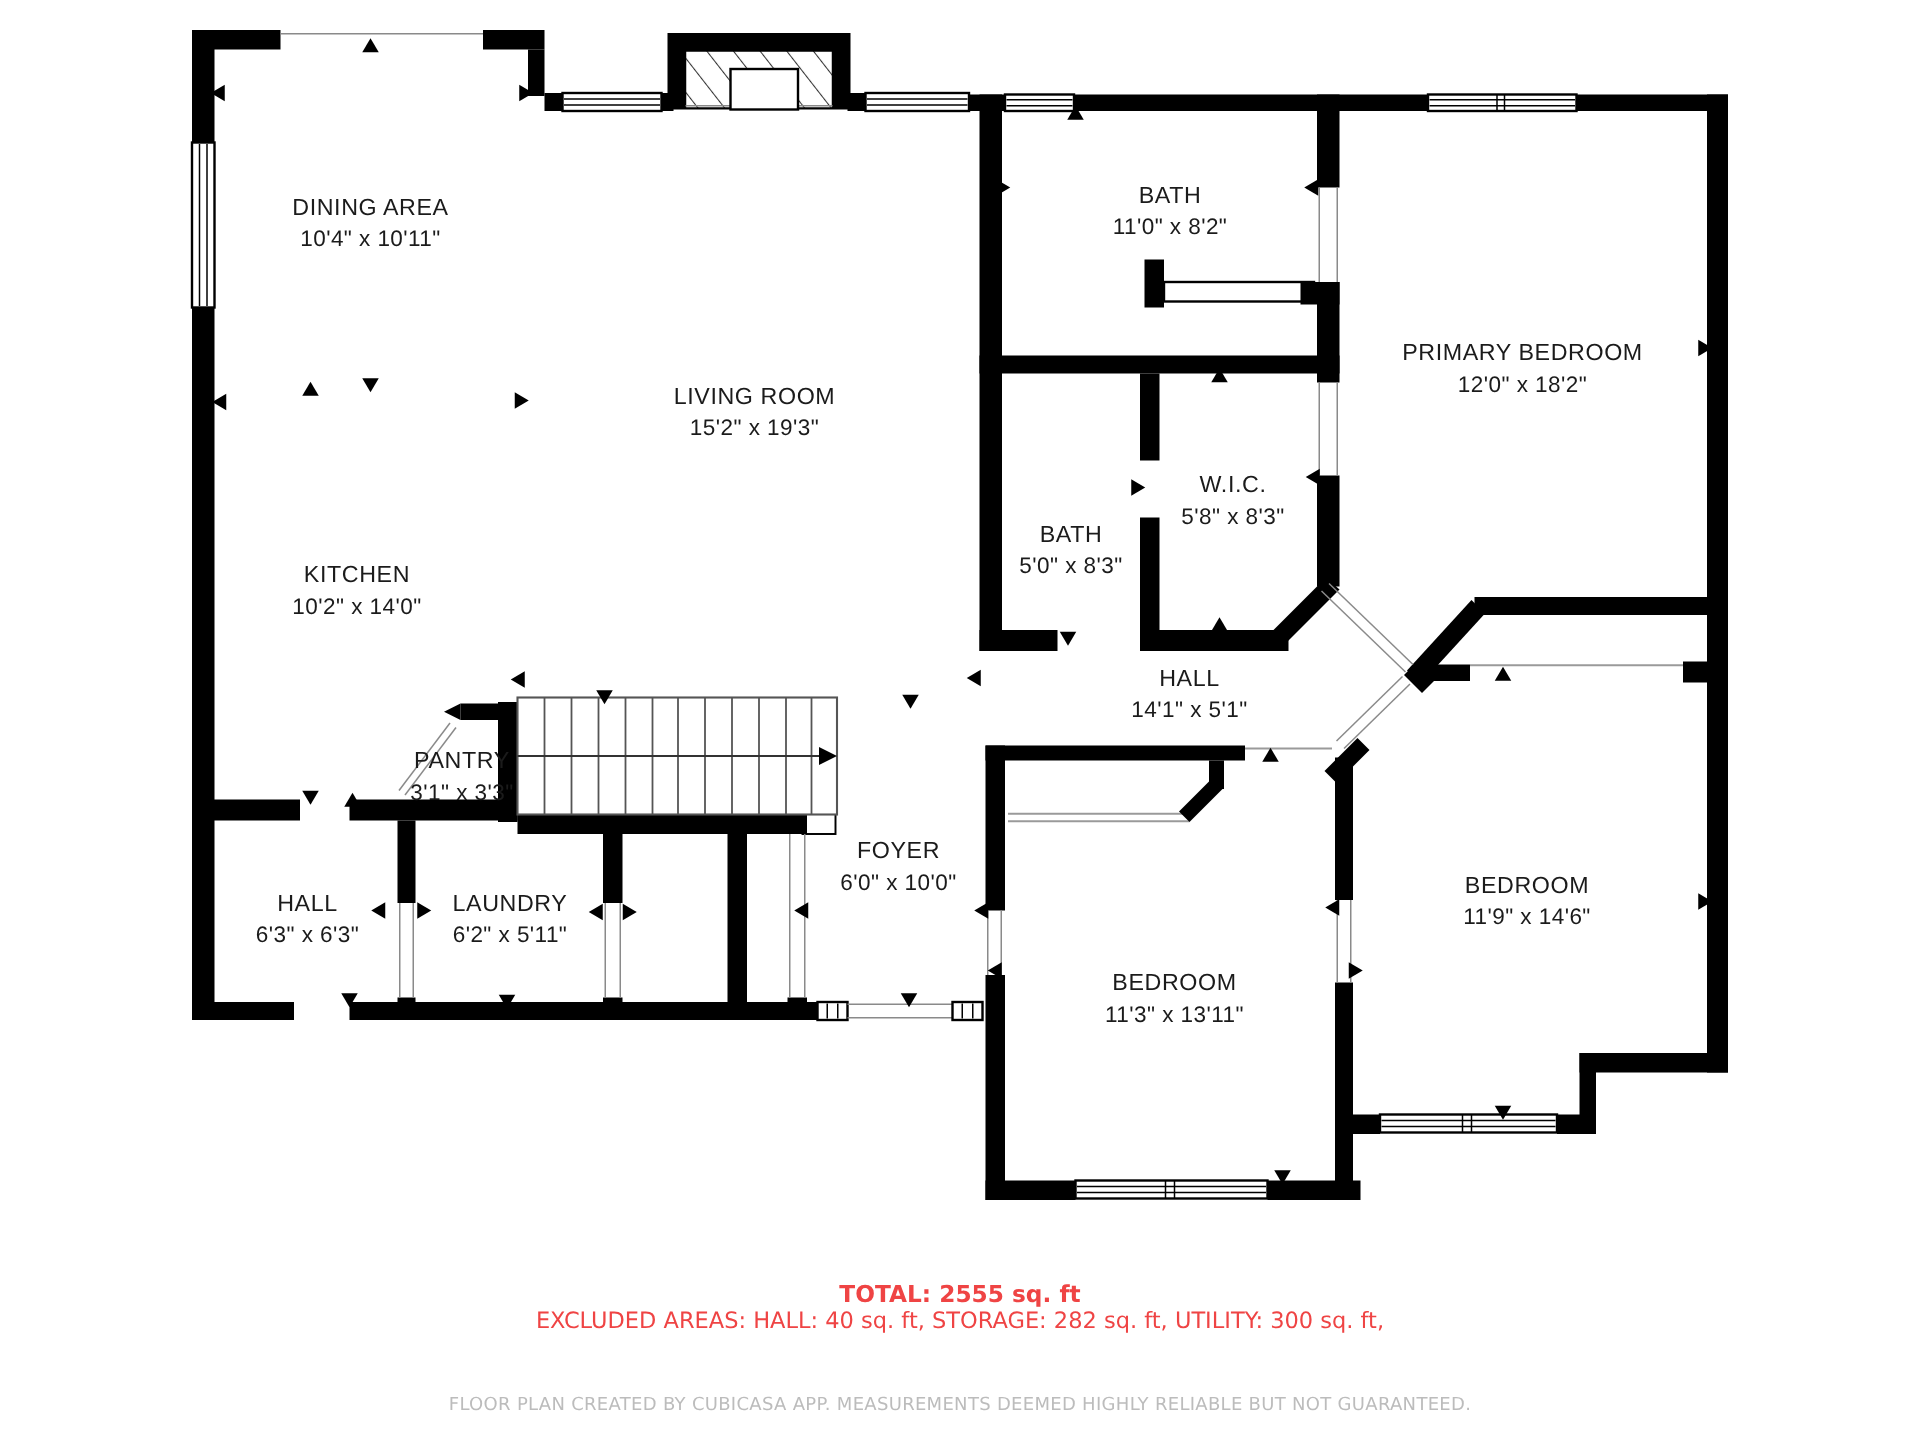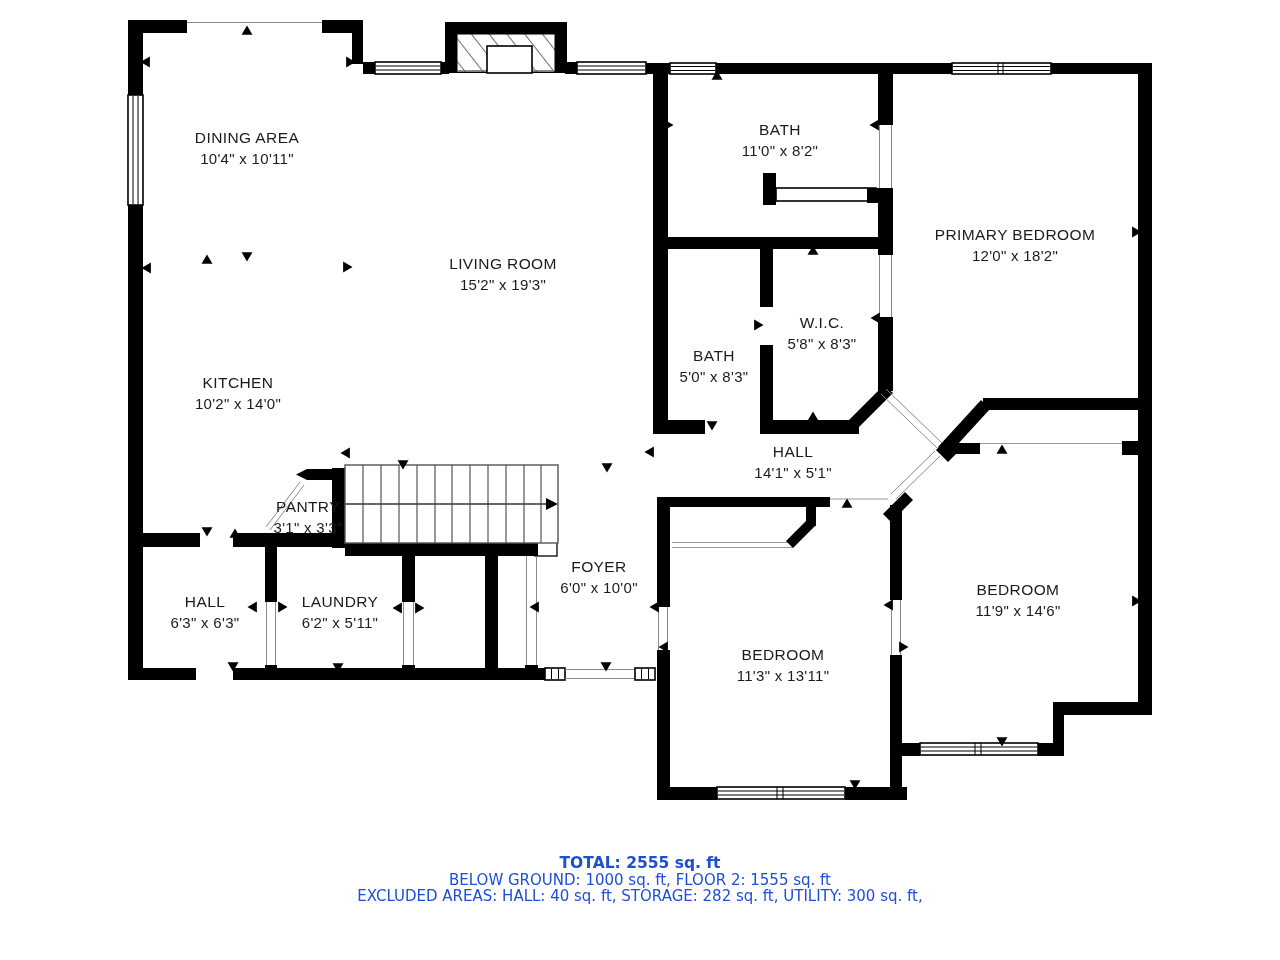--- a/index.html
+++ b/index.html
@@ -1,21 +1,21 @@
 <!DOCTYPE html>
 <html><head>
 <meta charset="utf-8">
 <style>
   html,body{margin:0;padding:0;background:#fff;}
   #stage{position:relative;width:1280px;height:960px;background:#fff;overflow:hidden;
          font-family:"Liberation Sans",sans-serif;}
   #plan-svg{position:absolute;left:0;top:0;}
   .room-name{font-family:"Liberation Sans",sans-serif;font-size:15.5px;fill:#1b1b1b;letter-spacing:.4px;}
   .room-dims{font-family:"Liberation Sans",sans-serif;font-size:15px;fill:#1b1b1b;letter-spacing:.3px;}
-  #summary{position:absolute;left:0;top:856px;width:1280px;text-align:center;color:#1d4ed8;
+  #summary{position:absolute;left:0;top:856px;width:1280px;text-align:center;color:#ef4444;
            font-family:"DejaVu Sans",sans-serif;font-size:15px;line-height:15.5px;}
   #summary .total{font-weight:bold;font-size:15.5px;margin-bottom:1px;}
   #summary div{margin:0 0 1px 0;}
   #footer-note{position:absolute;left:0;top:929px;width:1280px;text-align:center;
            font-family:"DejaVu Sans",sans-serif;font-size:12px;color:#bcbcbc;letter-spacing:.2px;}
   .wall{fill:#000;stroke:none;}
   .thin{stroke:#8a8a8a;stroke-width:1;fill:none;}
   .thin2{stroke:#9a9a9a;stroke-width:1.2;fill:none;}
   .win{fill:#fff;stroke:#000;stroke-width:1.6;}
   .winline{stroke:#000;stroke-width:1;fill:none;}
@@ -292,17 +292,17 @@
         <text x="340" y="628" text-anchor="middle" class="room-dims">6'2" x 5'11"</text>
         <text x="783" y="660" text-anchor="middle" class="room-name">BEDROOM</text>
         <text x="783" y="681" text-anchor="middle" class="room-dims">11'3" x 13'11"</text>
         <text x="1018" y="595" text-anchor="middle" class="room-name">BEDROOM</text>
         <text x="1018" y="616" text-anchor="middle" class="room-dims">11'9" x 14'6"</text>
       </g>
 </svg>
 
 <div id="summary">
   <div class="total">TOTAL: 2555 sq. ft</div>
-  <div>BELOW GROUND: 1000 sq. ft, FLOOR 2: 1555 sq. ft</div>
   <div>EXCLUDED AREAS: HALL: 40 sq. ft, STORAGE: 282 sq. ft, UTILITY: 300 sq. ft,</div>
 </div>
 
+<div id="footer-note">FLOOR PLAN CREATED BY CUBICASA APP. MEASUREMENTS DEEMED HIGHLY RELIABLE BUT NOT GUARANTEED.</div>
 </div>
 
 </body></html>

